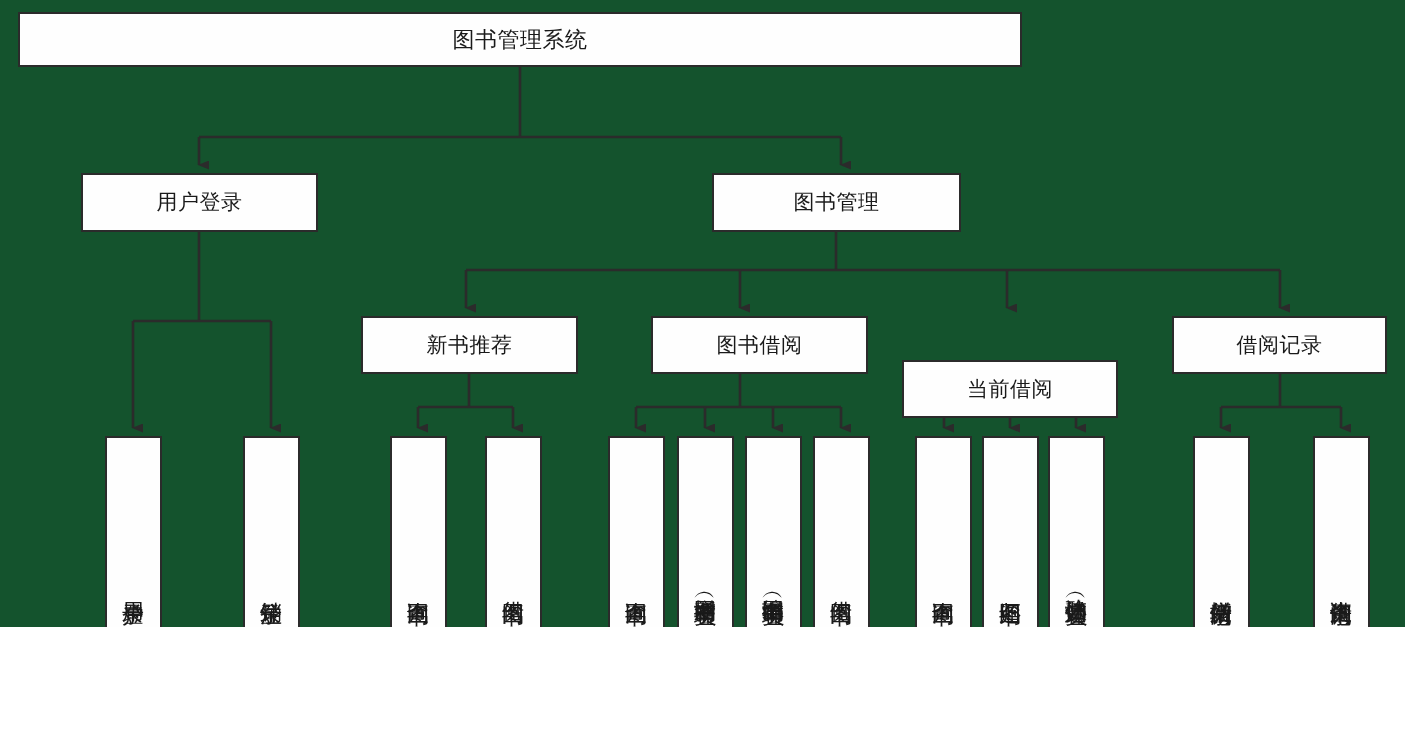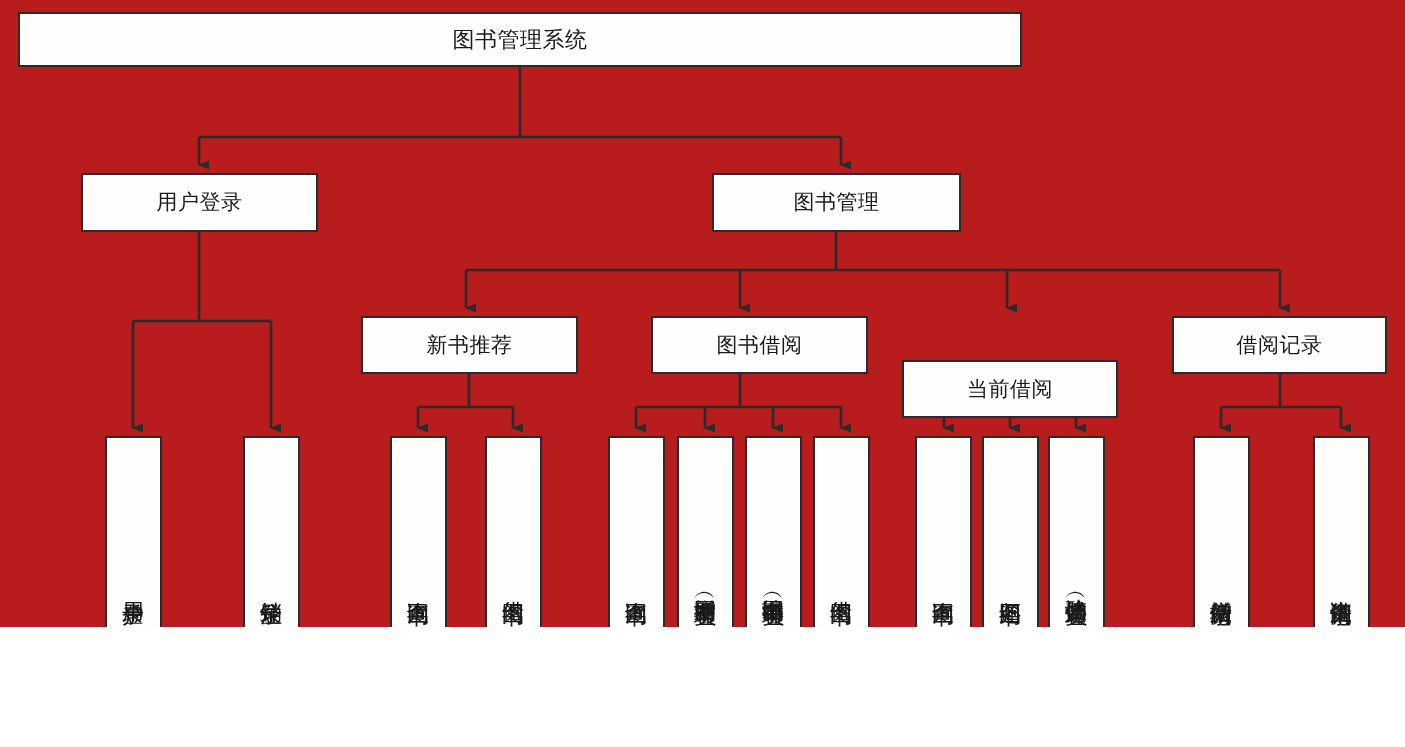--- a/index.html
+++ b/index.html
@@ -8,21 +8,21 @@
     padding: 0;
     background: #ffffff;
   }
   body {
     font-family: "DejaVu Sans", "Liberation Sans", sans-serif;
   }
   #canvas {
     position: relative;
     width: 1405px;
     height: 627px;
-    background: #b91c1c;
+    background: #14532d;
     overflow: hidden;
   }
   svg.wires {
     position: absolute;
     left: 0;
     top: 0;
     width: 1405px;
     height: 747px;
     pointer-events: none;
   }

